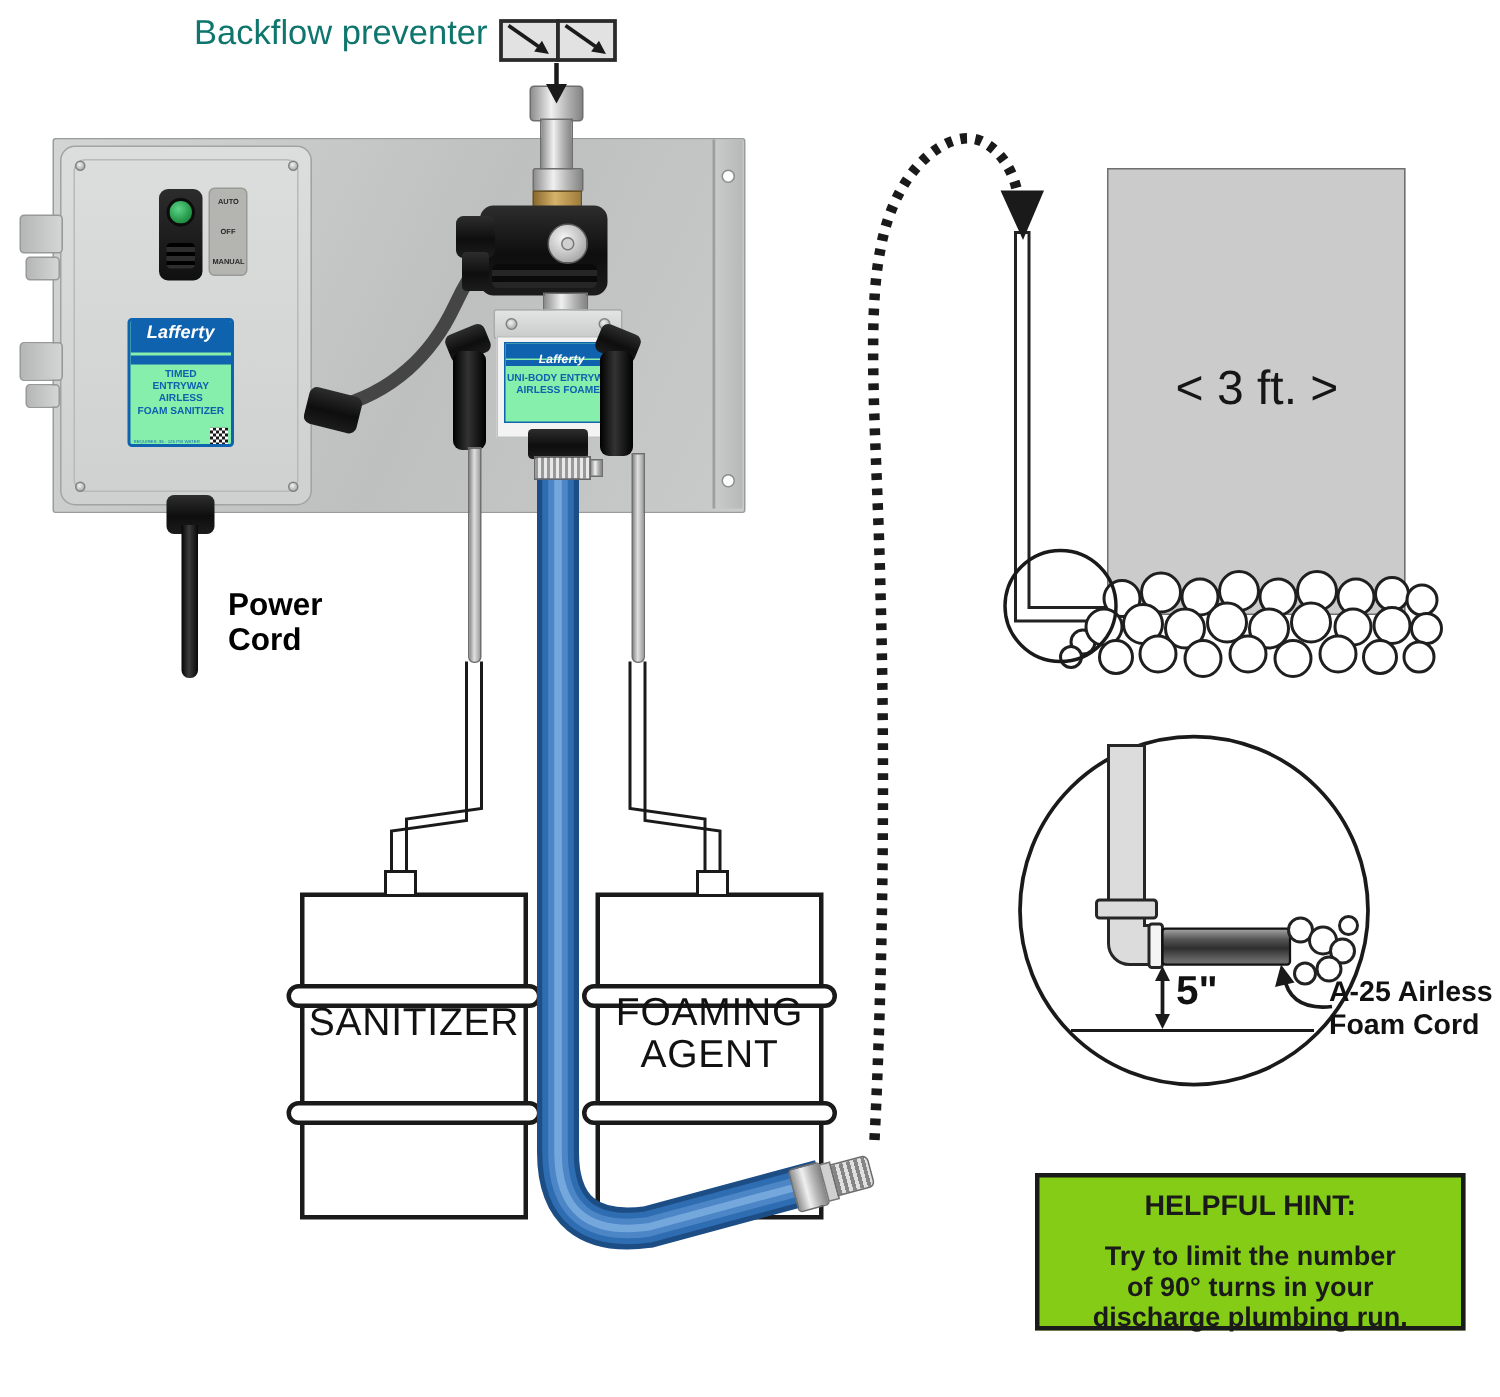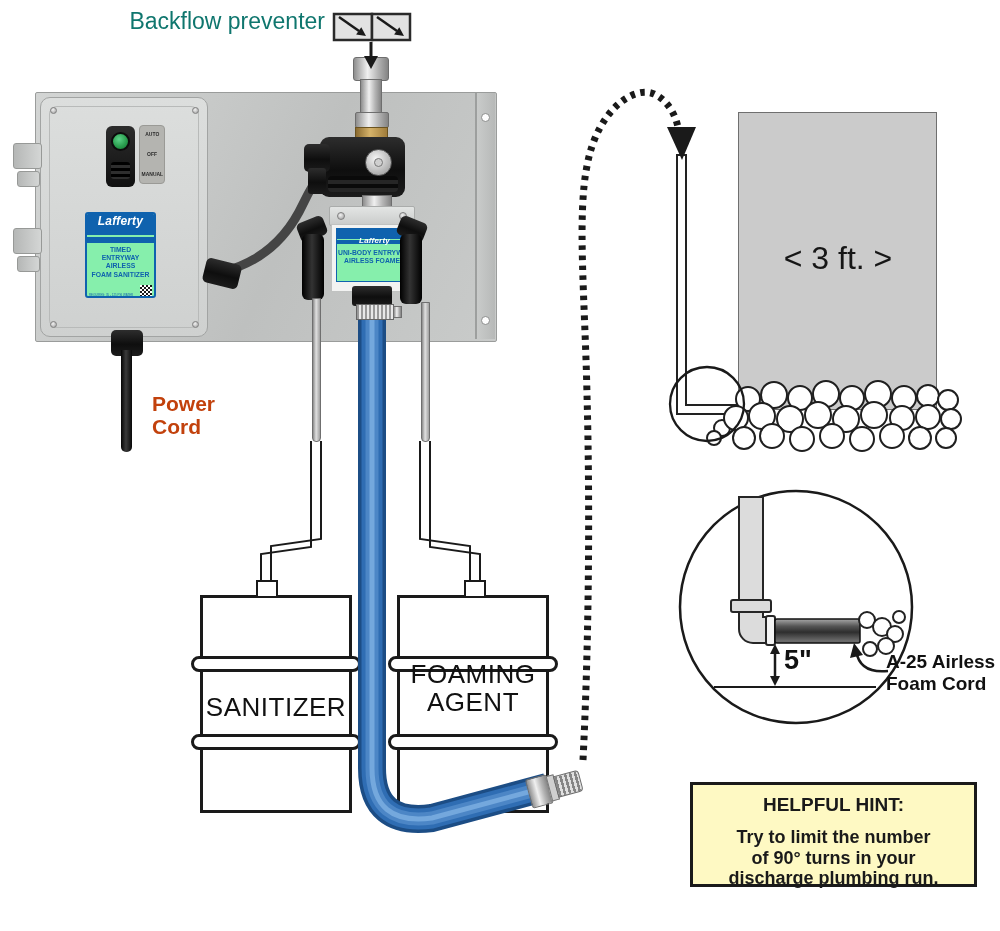--- a/index.html
+++ b/index.html
@@ -31,25 +31,25 @@
   #switch-plate span{font-size:8px;font-weight:bold;color:#2a2a2a;transform:scale(.62);white-space:nowrap;}
   
   .laf-label{background:#86efac;border:2px solid #0f62ae;box-sizing:border-box;overflow:hidden;}
   .laf-head{background:#0f62ae;color:#fff;text-align:center;}
   .laf-logo{font-style:italic;font-weight:bold;letter-spacing:.2px;}
   
   .drum{background:#fff;border:3px solid #1a1a1a;box-sizing:border-box;}
   .band{background:#fff;border:3px solid #1a1a1a;border-radius:8px;box-sizing:border-box;height:16px;}
   .drum-text{font-size:26px;letter-spacing:.5px;color:#111;text-align:center;line-height:28px;}
   
-  #hint{left:690px;top:782px;width:287px;height:105px;background:#fef9c3;border:3px solid #1a1a1a;box-sizing:border-box;text-align:center;}
+  #hint{left:690px;top:782px;width:287px;height:105px;background:#84cc16;border:3px solid #1a1a1a;box-sizing:border-box;text-align:center;}
   #hint .t{font-size:19px;font-weight:bold;margin-top:9px;}
   #hint .l{font-size:18px;font-weight:bold;line-height:20.5px;}
   #hint .body{margin-top:11px;}
-  .caption{font-weight:bold;font-size:21px;line-height:23px;color:#c2410c;}
+  .caption{font-weight:bold;font-size:21px;line-height:23px;color:#000000;}
   #wall{left:738px;top:112px;width:199px;height:298px;background:#cbcbcb;border:1.5px solid #6f6f6f;box-sizing:border-box;}
   .ribbed{background:repeating-linear-gradient(90deg,#999 0 2px,#e8e8e8 2px 4px);border:1px solid #666;box-sizing:border-box;}
   #qr{width:12px;height:12px;background-image:repeating-conic-gradient(#1a1a1a 0% 25%,#fff 0% 50%);background-size:4px 4px;}
 </style>
 </head>
 <body>
 
 <div id="canvas">
 
   <div class="abs z6" style="left:120px;top:8px;width:205px;text-align:right;">
@@ -166,21 +166,21 @@
   <div class="abs z3" style="left:400px;top:234px;width:22px;height:70px;background:linear-gradient(90deg,#000,#333 45%,#000);border-radius:6px;"></div>
   <div class="abs z3" style="left:312px;top:298px;width:9px;height:144px;background:linear-gradient(90deg,#8a8a8a,#e0e0e0 45%,#9f9f9f);border:1px solid #6f6f6f;border-radius:0 0 4px 4px;box-sizing:border-box;"></div>
   <div class="abs z3" style="left:421px;top:302px;width:9px;height:140px;background:linear-gradient(90deg,#8a8a8a,#e0e0e0 45%,#9f9f9f);border:1px solid #6f6f6f;border-radius:0 0 4px 4px;box-sizing:border-box;"></div>
 
   <div class="abs z1 drum" style="left:200px;top:595px;width:152px;height:218px;"></div>
   <div class="abs z1 drum" style="left:397px;top:595px;width:152px;height:218px;"></div>
   <div class="abs z1 band" style="left:191px;top:656px;width:170px;"></div>
   <div class="abs z1 band" style="left:191px;top:734px;width:170px;"></div>
   <div class="abs z1 band" style="left:388px;top:656px;width:170px;"></div>
   <div class="abs z1 band" style="left:388px;top:734px;width:170px;"></div>
-  <div class="abs z6 drum-text" style="left:202px;top:693px;width:148px;">SANITIZER</div>
+  <div class="abs z6 drum-text" style="left:202px;top:667px;width:148px;">SANITIZER</div>
   <div class="abs z6 drum-text" style="left:399px;top:660px;width:148px;">
     <div>FOAMING</div>
     <div>AGENT</div>
   </div>
 
   <div id="wall" class="abs z1"></div>
   <div class="abs z6" style="left:756px;top:240px;width:164px;text-align:center;font-size:32px;color:#161616;">&lt; 3 ft. &gt;</div>
 
   <svg id="svg-front" class="layer">
     <defs>

